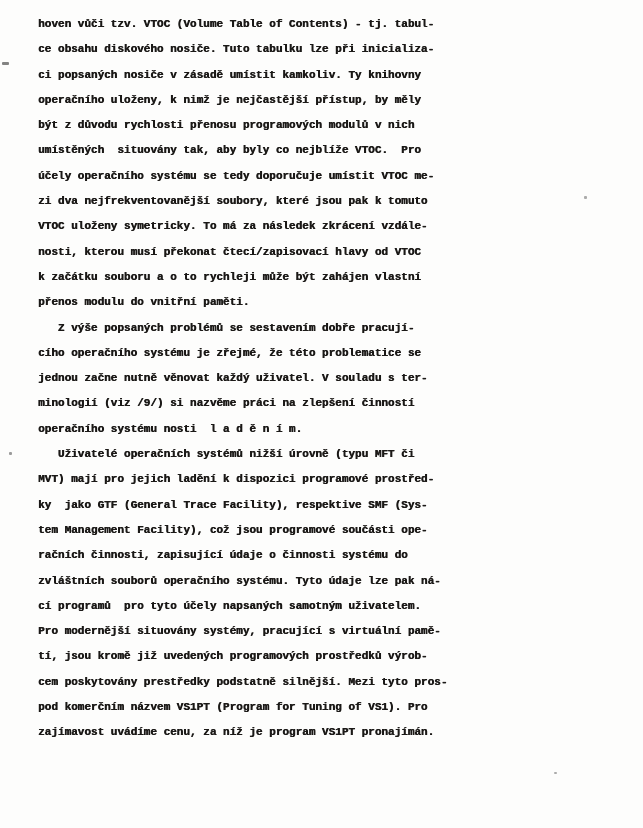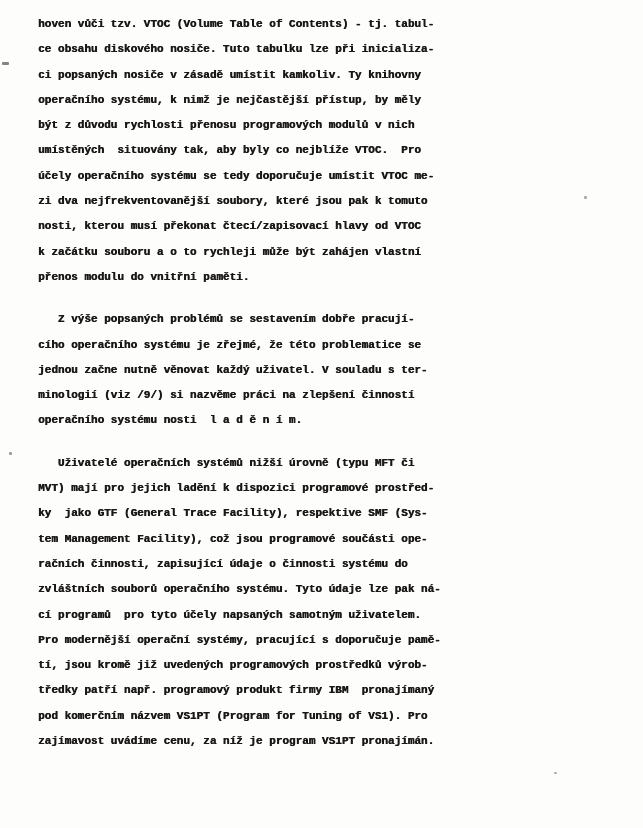--- a/index.html
+++ b/index.html
@@ -22,21 +22,20 @@
     position: absolute;
     top: 12px;
     left: 38px;
     right: 2px;
   }
   .para {
     margin: 0;
     padding: 0;
   }
   .para + .para {
-    margin-top: 17px;
   }
   .line {
     white-space: pre;
     height: 25.3px;
     line-height: 25.3px;
     letter-spacing: 0;
     
     text-shadow: 0.5px 0 0 currentColor;
   }
   .speck {
@@ -58,25 +57,26 @@
   <div class="speck speck-2"></div>
   <div class="speck speck-3"></div>
   <div class="speck speck-4"></div>
 
   <div class="content">
 
     <div class="para">
       <div class="line">hoven vůči tzv. VTOC (Volume Table of Contents) - tj. tabul-</div>
       <div class="line">ce obsahu diskového nosiče. Tuto tabulku lze při inicializa-</div>
       <div class="line">ci popsaných nosiče v zásadě umístit kamkoliv. Ty knihovny</div>
-      <div class="line">operačního systému, k nimž je nejčastější přístup, by měly</div>
+      <div class="line">operačního uloženy, k nimž je nejčastější přístup, by měly</div>
       <div class="line">být z důvodu rychlosti přenosu programových modulů v nich</div>
       <div class="line">umístěných  situovány tak, aby byly co nejblíže VTOC.  Pro</div>
       <div class="line">účely operačního systému se tedy doporučuje umístit VTOC me-</div>
       <div class="line">zi dva nejfrekventovanější soubory, které jsou pak k tomuto</div>
+      <div class="line">VTOC uloženy symetricky. To má za následek zkrácení vzdále-</div>
       <div class="line">nosti, kterou musí překonat čtecí/zapisovací hlavy od VTOC</div>
       <div class="line">k začátku souboru a o to rychleji může být zahájen vlastní</div>
       <div class="line">přenos modulu do vnitřní paměti.</div>
     </div>
 
     <div class="para">
       <div class="line">   Z výše popsaných problémů se sestavením dobře pracují-</div>
       <div class="line">cího operačního systému je zřejmé, že této problematice se</div>
       <div class="line">jednou začne nutně věnovat každý uživatel. V souladu s ter-</div>
       <div class="line">minologií (viz /9/) si nazvěme práci na zlepšení činností</div>
@@ -84,21 +84,21 @@
     </div>
 
     <div class="para">
       <div class="line">   Uživatelé operačních systémů nižší úrovně (typu MFT či</div>
       <div class="line">MVT) mají pro jejich ladění k dispozici programové prostřed-</div>
       <div class="line">ky  jako GTF (General Trace Facility), respektive SMF (Sys-</div>
       <div class="line">tem Management Facility), což jsou programové součásti ope-</div>
       <div class="line">račních činnosti, zapisující údaje o činnosti systému do</div>
       <div class="line">zvláštních souborů operačního systému. Tyto údaje lze pak ná-</div>
       <div class="line">cí programů  pro tyto účely napsaných samotným uživatelem.</div>
-      <div class="line">Pro modernější operační systémy, pracující s doporučuje pamě-</div>
+      <div class="line">Pro modernější situovány systémy, pracující s virtuální pamě-</div>
       <div class="line">tí, jsou kromě již uvedených programových prostředků výrob-</div>
-      <div class="line">tředky patří např. programový produkt firmy IBM  pronajímaný</div>
+      <div class="line">cem poskytovány prestředky podstatně silnější. Mezi tyto pros-</div>
       <div class="line">pod komerčním názvem VS1PT (Program for Tuning of VS1). Pro</div>
       <div class="line">zajímavost uvádíme cenu, za níž je program VS1PT pronajímán.</div>
     </div>
 
   </div>
 </div>
 
 </body></html>

